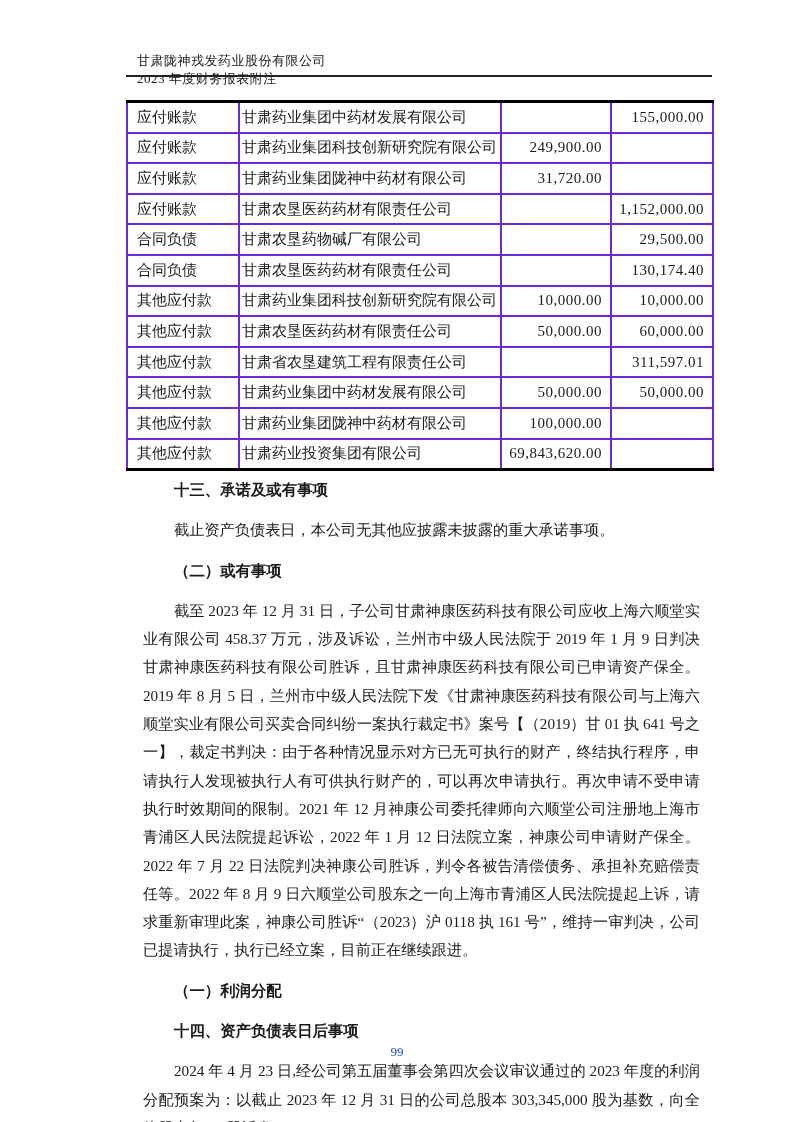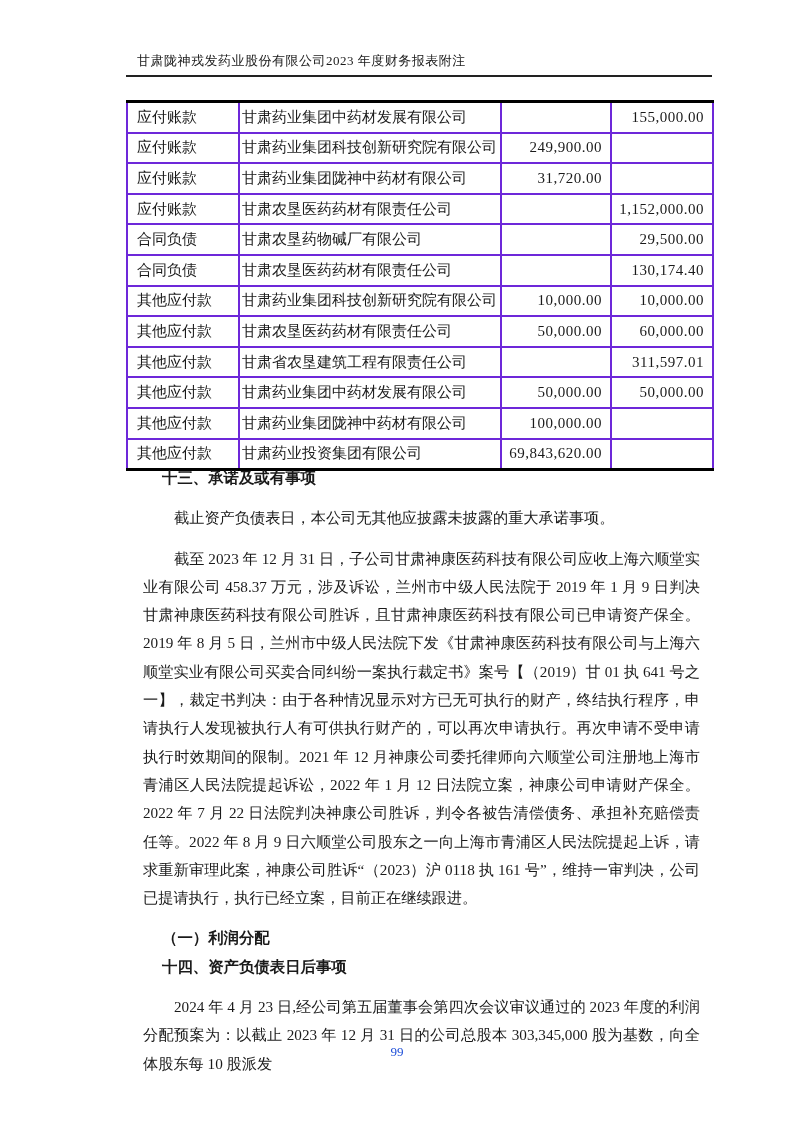--- a/index.html
+++ b/index.html
@@ -8,21 +8,21 @@
     width:794px;height:1122px;
     background:#ffffff;
     font-family:"Liberation Serif","DejaVu Serif",serif;
     color:#1a1a1a;
     overflow:hidden;
   }
   
   .header{
     position:absolute;left:126px;top:52px;width:586px;
     display:flex;justify-content:flex-start;align-items:baseline;
-    font-size:13px;letter-spacing:0.5px;white-space:nowrap;
+    font-size:13px;letter-spacing:0.5px;white-space:nowrap;flex-direction:column;
   }
   .header .left{margin-left:11px;}
   .header-rule{
     position:absolute;left:126px;top:75px;width:586px;height:2px;
     background:#222;
   }
   
   table.rp{
     position:absolute;left:126px;top:100px;width:586px;
     border-collapse:collapse;table-layout:fixed;
@@ -42,21 +42,21 @@
   table.rp td.c-amt{text-align:right;padding-right:8px;letter-spacing:0.5px;}
   
   .content{
     position:absolute;left:131px;top:459px;width:581px;
     font-size:15.2px;line-height:28.3px;
     padding-top:5px;
   }
   .content .hsec{
     font-weight:bold;
     padding-left:31px;
-    margin:0;font-size:15.4px;
+    margin:12px;font-size:15.4px;
   }
   .content p.para{
     margin:12px;
     text-indent:31px;
     text-align:justify;
     text-justify:inter-ideograph;
   }
   
   .page-number{
     position:absolute;left:0;top:1044px;width:100%;
@@ -154,20 +154,21 @@
         <td class="c-company">甘肃药业投资集团有限公司</td>
         <td class="c-amt">69,843,620.00</td>
         <td class="c-amt"></td>
       </tr>
       </tbody>
   </table>
 
   <div class="content">
     <div class="hsec">十三、承诺及或有事项</div>
     <p class="para">截止资产负债表日，本公司无其他应披露未披露的重大承诺事项。</p>
+    <div class="hsec">（二）或有事项</div>
     <p class="para">截至 2023 年 12 月 31 日，子公司甘肃神康医药科技有限公司应收上海六顺堂实业有限公司 458.37 万元，涉及诉讼，兰州市中级人民法院于 2019 年 1 月 9 日判决甘肃神康医药科技有限公司胜诉，且甘肃神康医药科技有限公司已申请资产保全。2019 年 8 月 5 日，兰州市中级人民法院下发《甘肃神康医药科技有限公司与上海六顺堂实业有限公司买卖合同纠纷一案执行裁定书》案号【（2019）甘 01 执 641 号之一】，裁定书判决：由于各种情况显示对方已无可执行的财产，终结执行程序，申请执行人发现被执行人有可供执行财产的，可以再次申请执行。再次申请不受申请执行时效期间的限制。2021 年 12 月神康公司委托律师向六顺堂公司注册地上海市青浦区人民法院提起诉讼，2022 年 1 月 12 日法院立案，神康公司申请财产保全。2022 年 7 月 22 日法院判决神康公司胜诉，判令各被告清偿债务、承担补充赔偿责任等。2022 年 8 月 9 日六顺堂公司股东之一向上海市青浦区人民法院提起上诉，请求重新审理此案，神康公司胜诉“（2023）沪 0118 执 161 号”，维持一审判决，公司已提请执行，执行已经立案，目前正在继续跟进。</p>
     <div class="hsec">（一）利润分配</div>
     <div class="hsec">十四、资产负债表日后事项</div>
     <p class="para">2024 年 4 月 23 日,经公司第五届董事会第四次会议审议通过的 2023 年度的利润分配预案为：以截止 2023 年 12 月 31 日的公司总股本 303,345,000 股为基数，向全体股东每 10 股派发</p>
   </div>
 
   <div class="page-number">99</div>
 
 </div>
 

